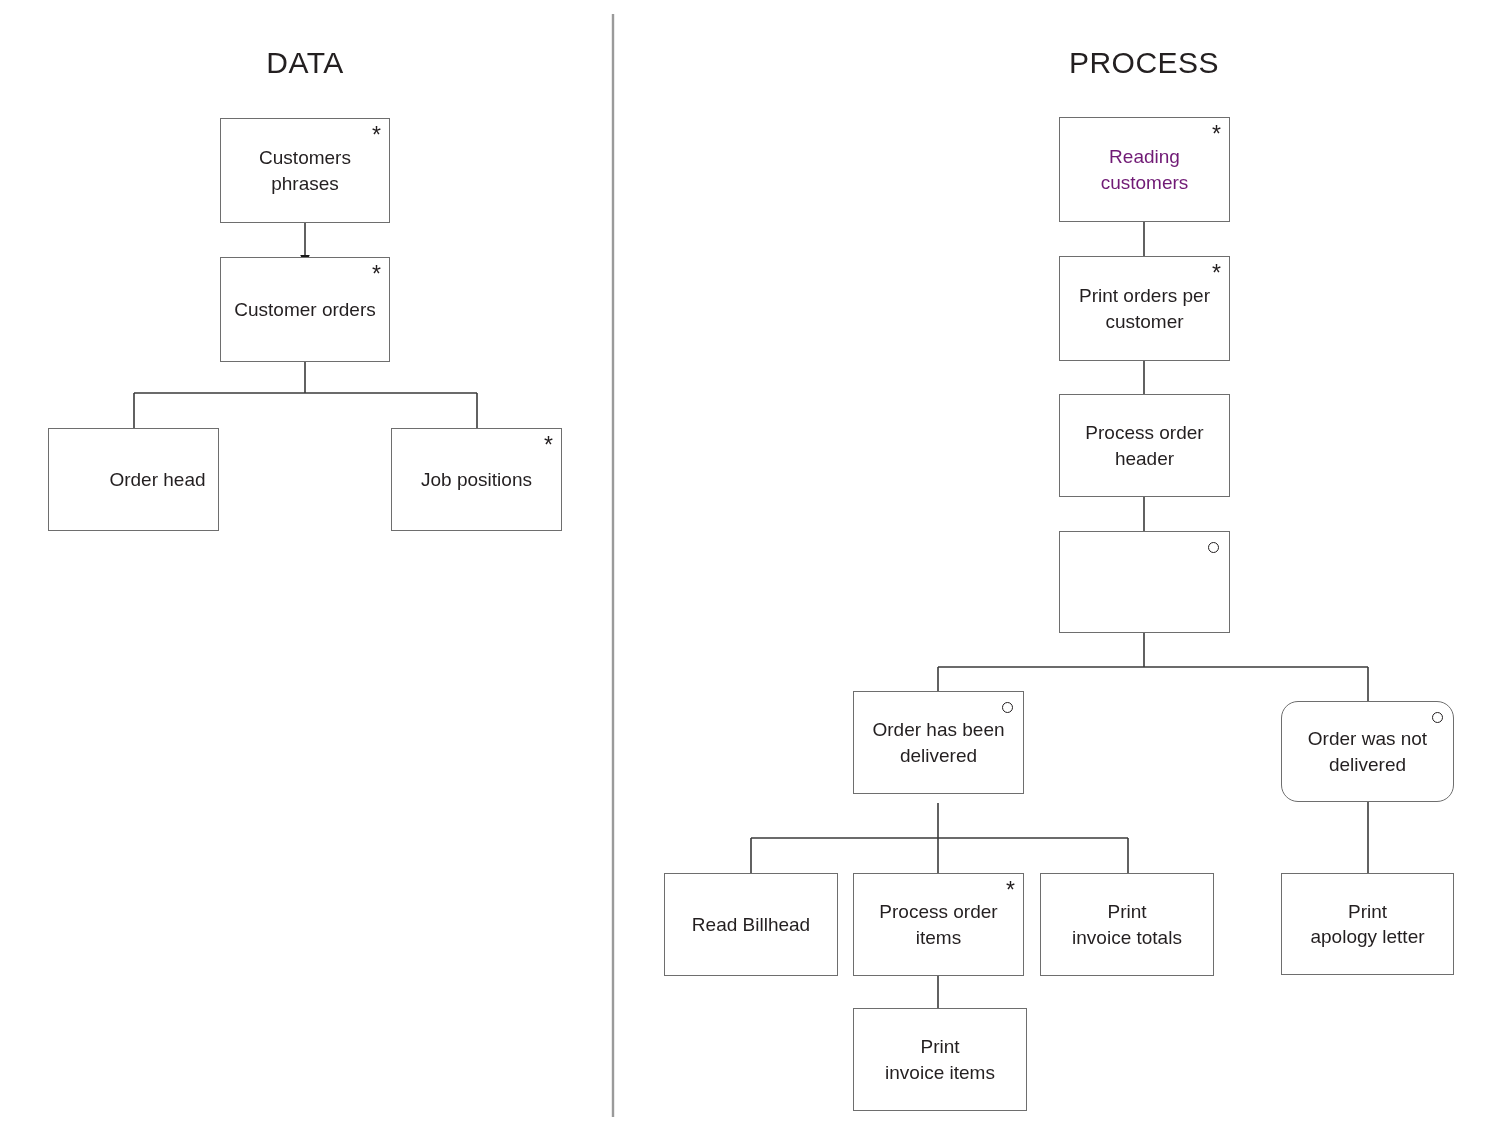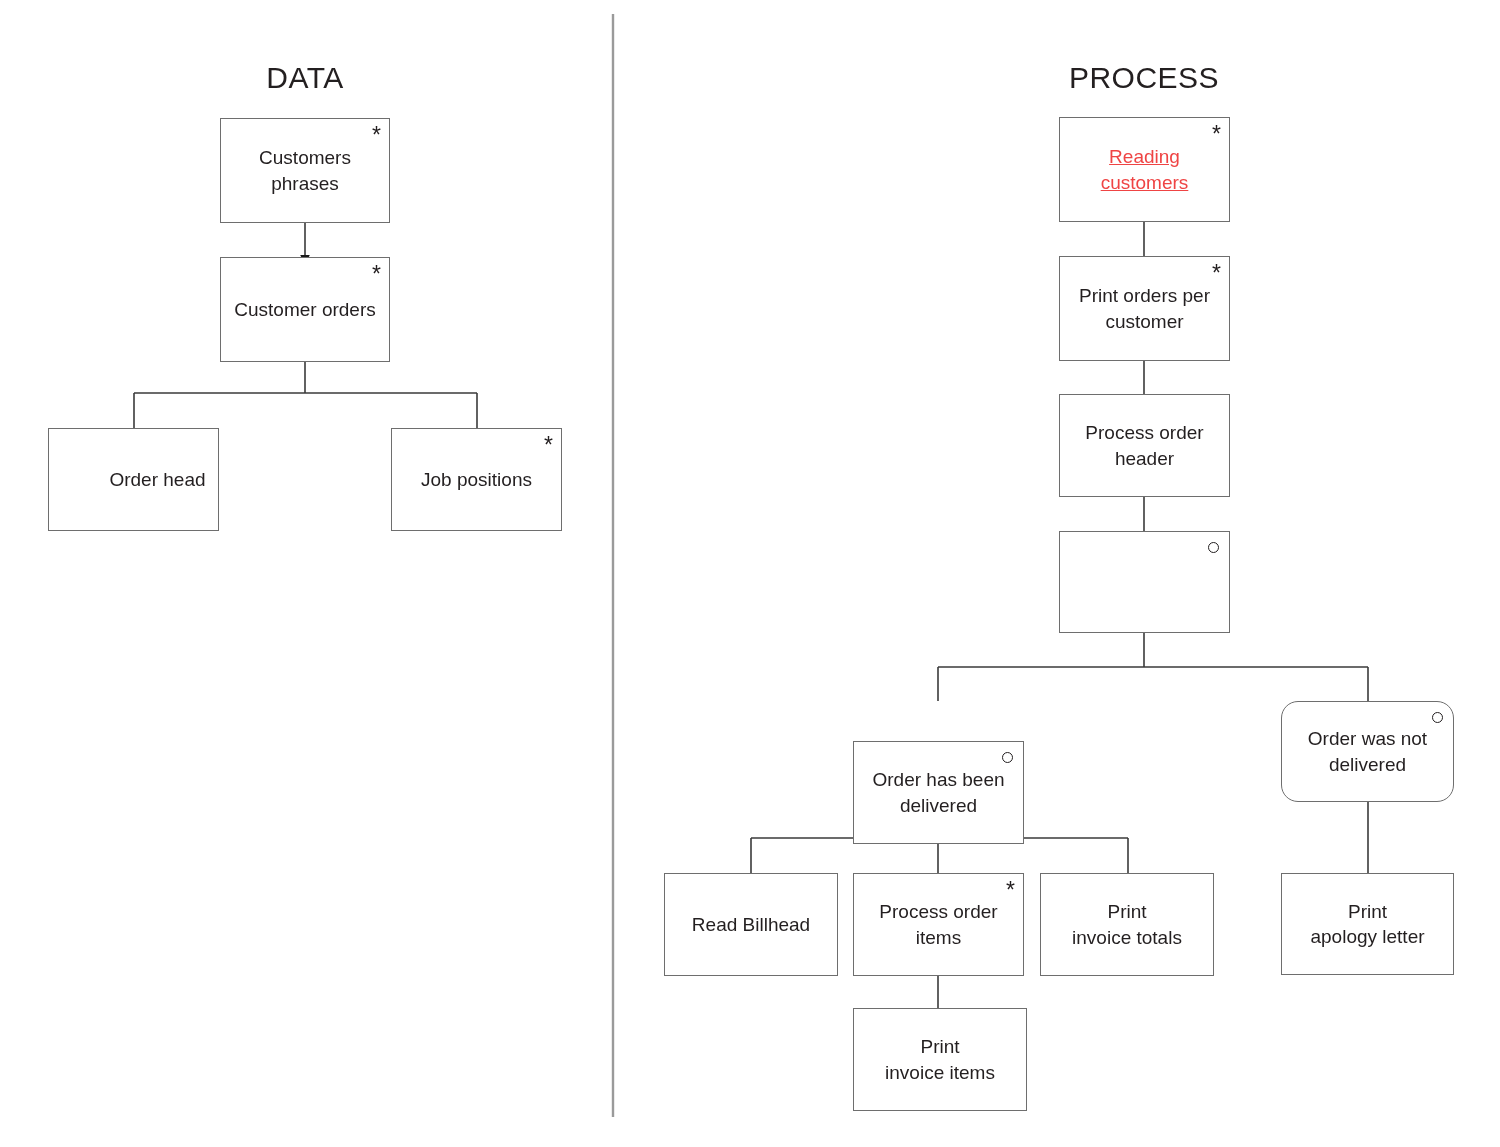--- a/index.html
+++ b/index.html
@@ -28,21 +28,20 @@
   }
   .col-title {
     position: absolute;
     color: #231f20;
     font-size: 30px;
     line-height: 1;
     letter-spacing: 0.5px;
     white-space: nowrap;
     text-align: center;
     transform: translateX(-50%);
-    margin-top: 15px;
   }
   .node {
     position: absolute;
     box-sizing: border-box;
     background: #ffffff;
     border: 1px solid #6e6e6e;
     display: flex;
     align-items: center;
     justify-content: center;
   }
@@ -144,36 +143,36 @@
       </div>
       <div class="node" style="left: 48px; top: 428px; width: 171px; height: 103px; border-color: rgb(110, 110, 110); padding-left: 48px;">
         <span class="node-label" style="color: rgb(35, 31, 32);">Order head</span>
       </div>
       <div class="node" style="left: 391px; top: 428px; width: 171px; height: 103px; border-color: rgb(110, 110, 110);">
         <span class="marker star">*</span>
         <span class="node-label" style="color: rgb(35, 31, 32);">Job positions</span>
       </div>
       <div class="node" style="left: 1059px; top: 117px; width: 171px; height: 105px; border-color: rgb(110, 110, 110);">
         <span class="marker star">*</span>
-        <span class="node-label" style="color: #ef4444; text-decoration: underline;">Reading
+        <span class="node-label" style="color: #701a75;">Reading
 customers</span>
       </div>
       <div class="node" style="left: 1059px; top: 256px; width: 171px; height: 105px; border-color: rgb(110, 110, 110);">
         <span class="marker star">*</span>
         <span class="node-label" style="color: rgb(35, 31, 32);">Print orders per
 customer</span>
       </div>
       <div class="node" style="left: 1059px; top: 394px; width: 171px; height: 103px; border-color: rgb(110, 110, 110);">
         <span class="node-label" style="color: rgb(35, 31, 32);">Process order
 header</span>
       </div>
       <div class="node" style="left: 1059px; top: 531px; width: 171px; height: 102px; border-color: rgb(110, 110, 110);">
         <span class="marker circle"></span>
       </div>
-      <div class="node" style="left: 853px; top: 741px; width: 171px; height: 103px; border-color: rgb(110, 110, 110);">
+      <div class="node" style="left: 853px; top: 691px; width: 171px; height: 103px; border-color: rgb(110, 110, 110);">
         <span class="marker circle"></span>
         <span class="node-label" style="color: rgb(35, 31, 32);">Order has been
 delivered</span>
       </div>
       <div class="node" style="left: 1281px; top: 701px; width: 173px; height: 101px; border-color: rgb(110, 110, 110); border-radius: 17px;">
         <span class="marker circle"></span>
         <span class="node-label" style="color: rgb(35, 31, 32);">Order was not
 delivered</span>
       </div>
       <div class="node" style="left: 664px; top: 873px; width: 174px; height: 103px; border-color: rgb(110, 110, 110);">

